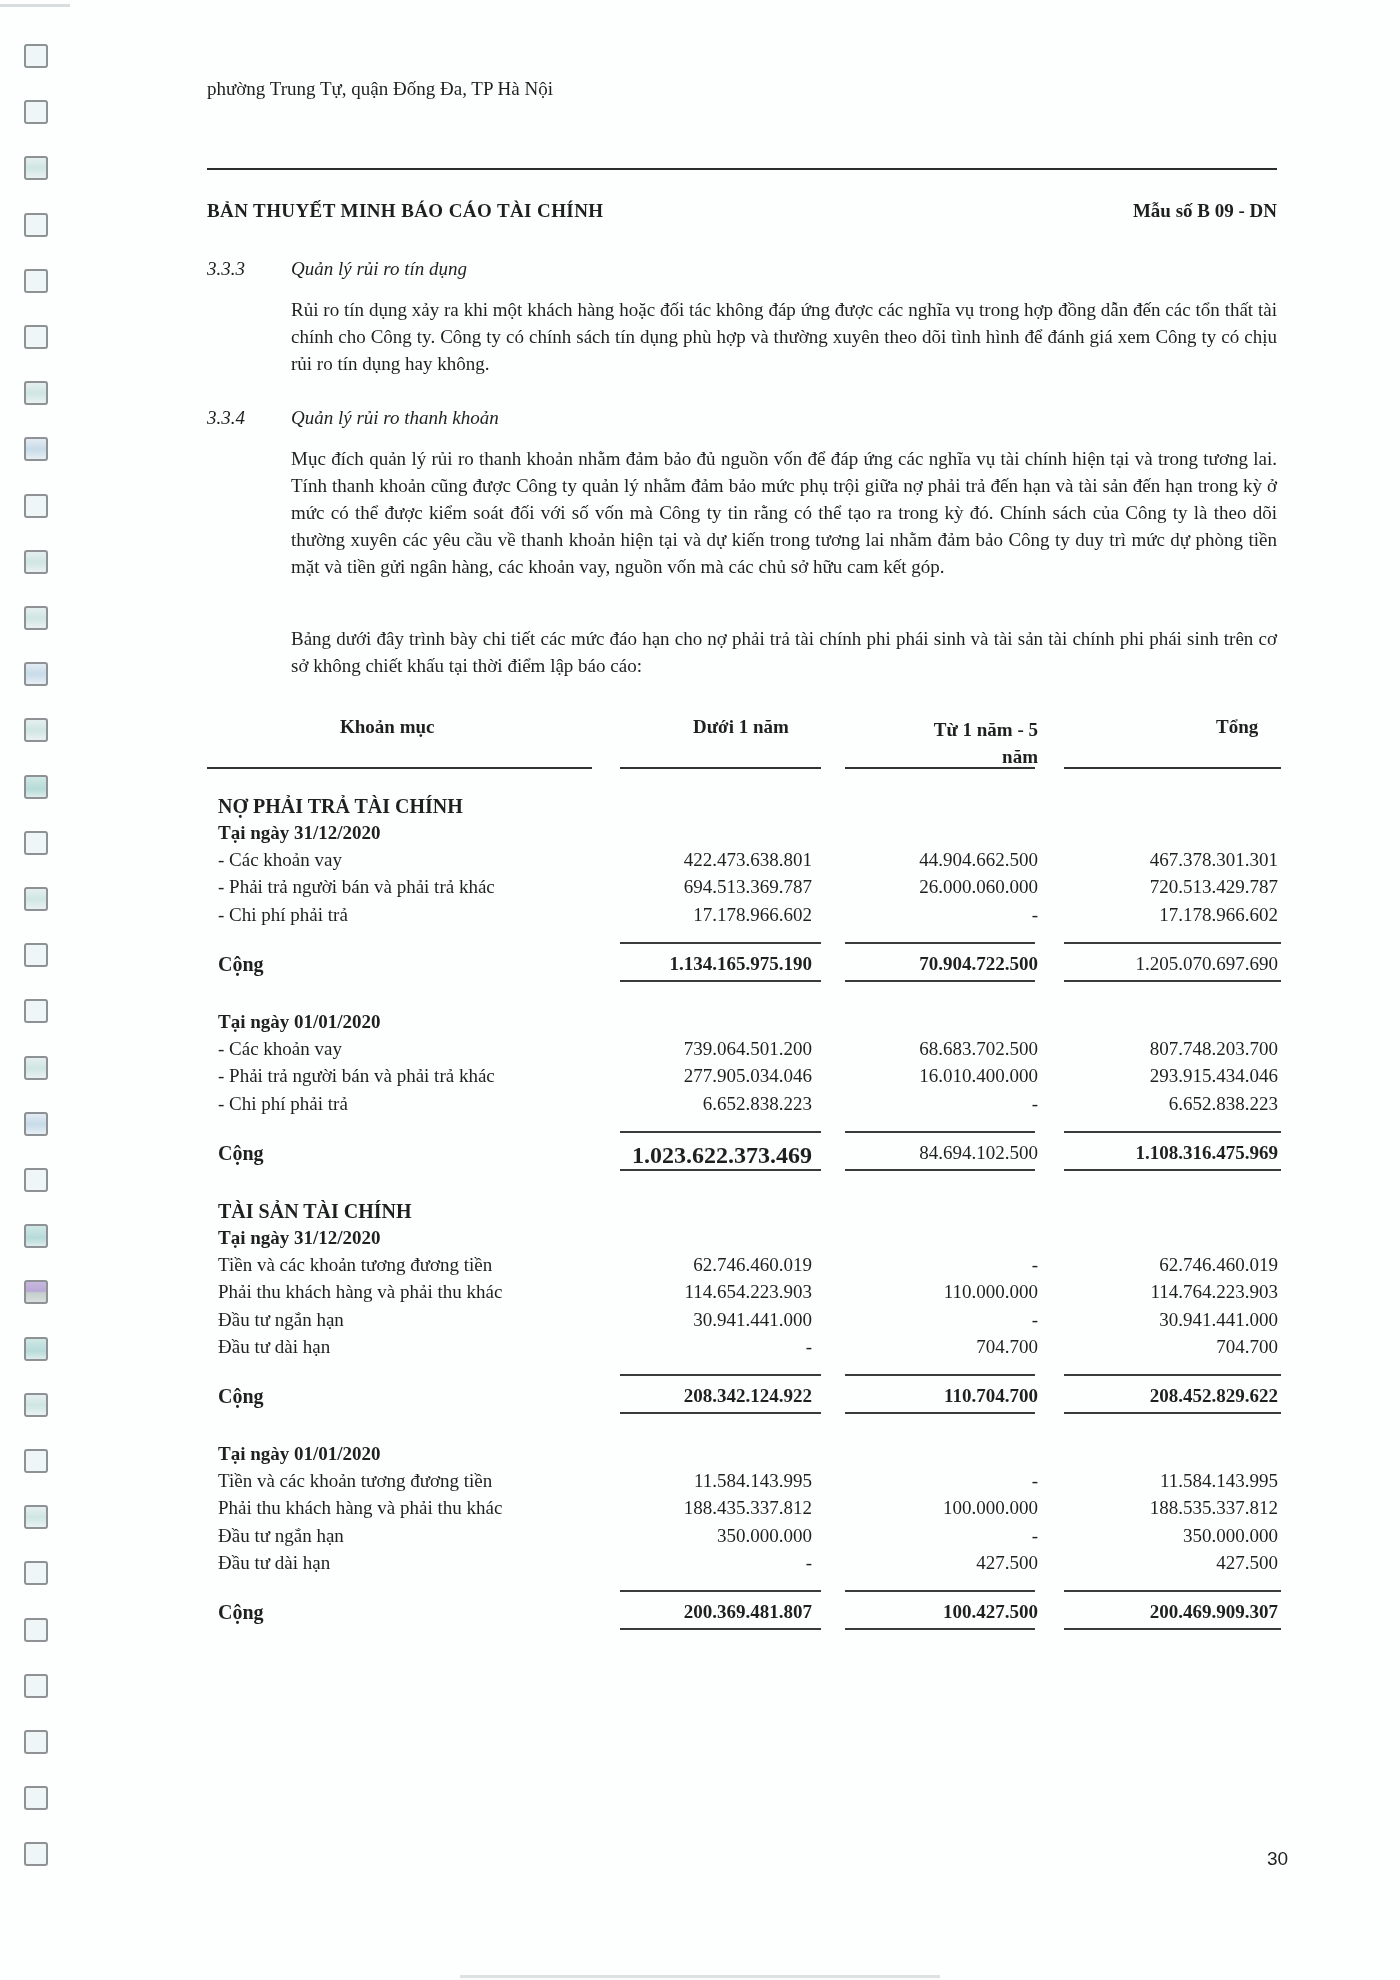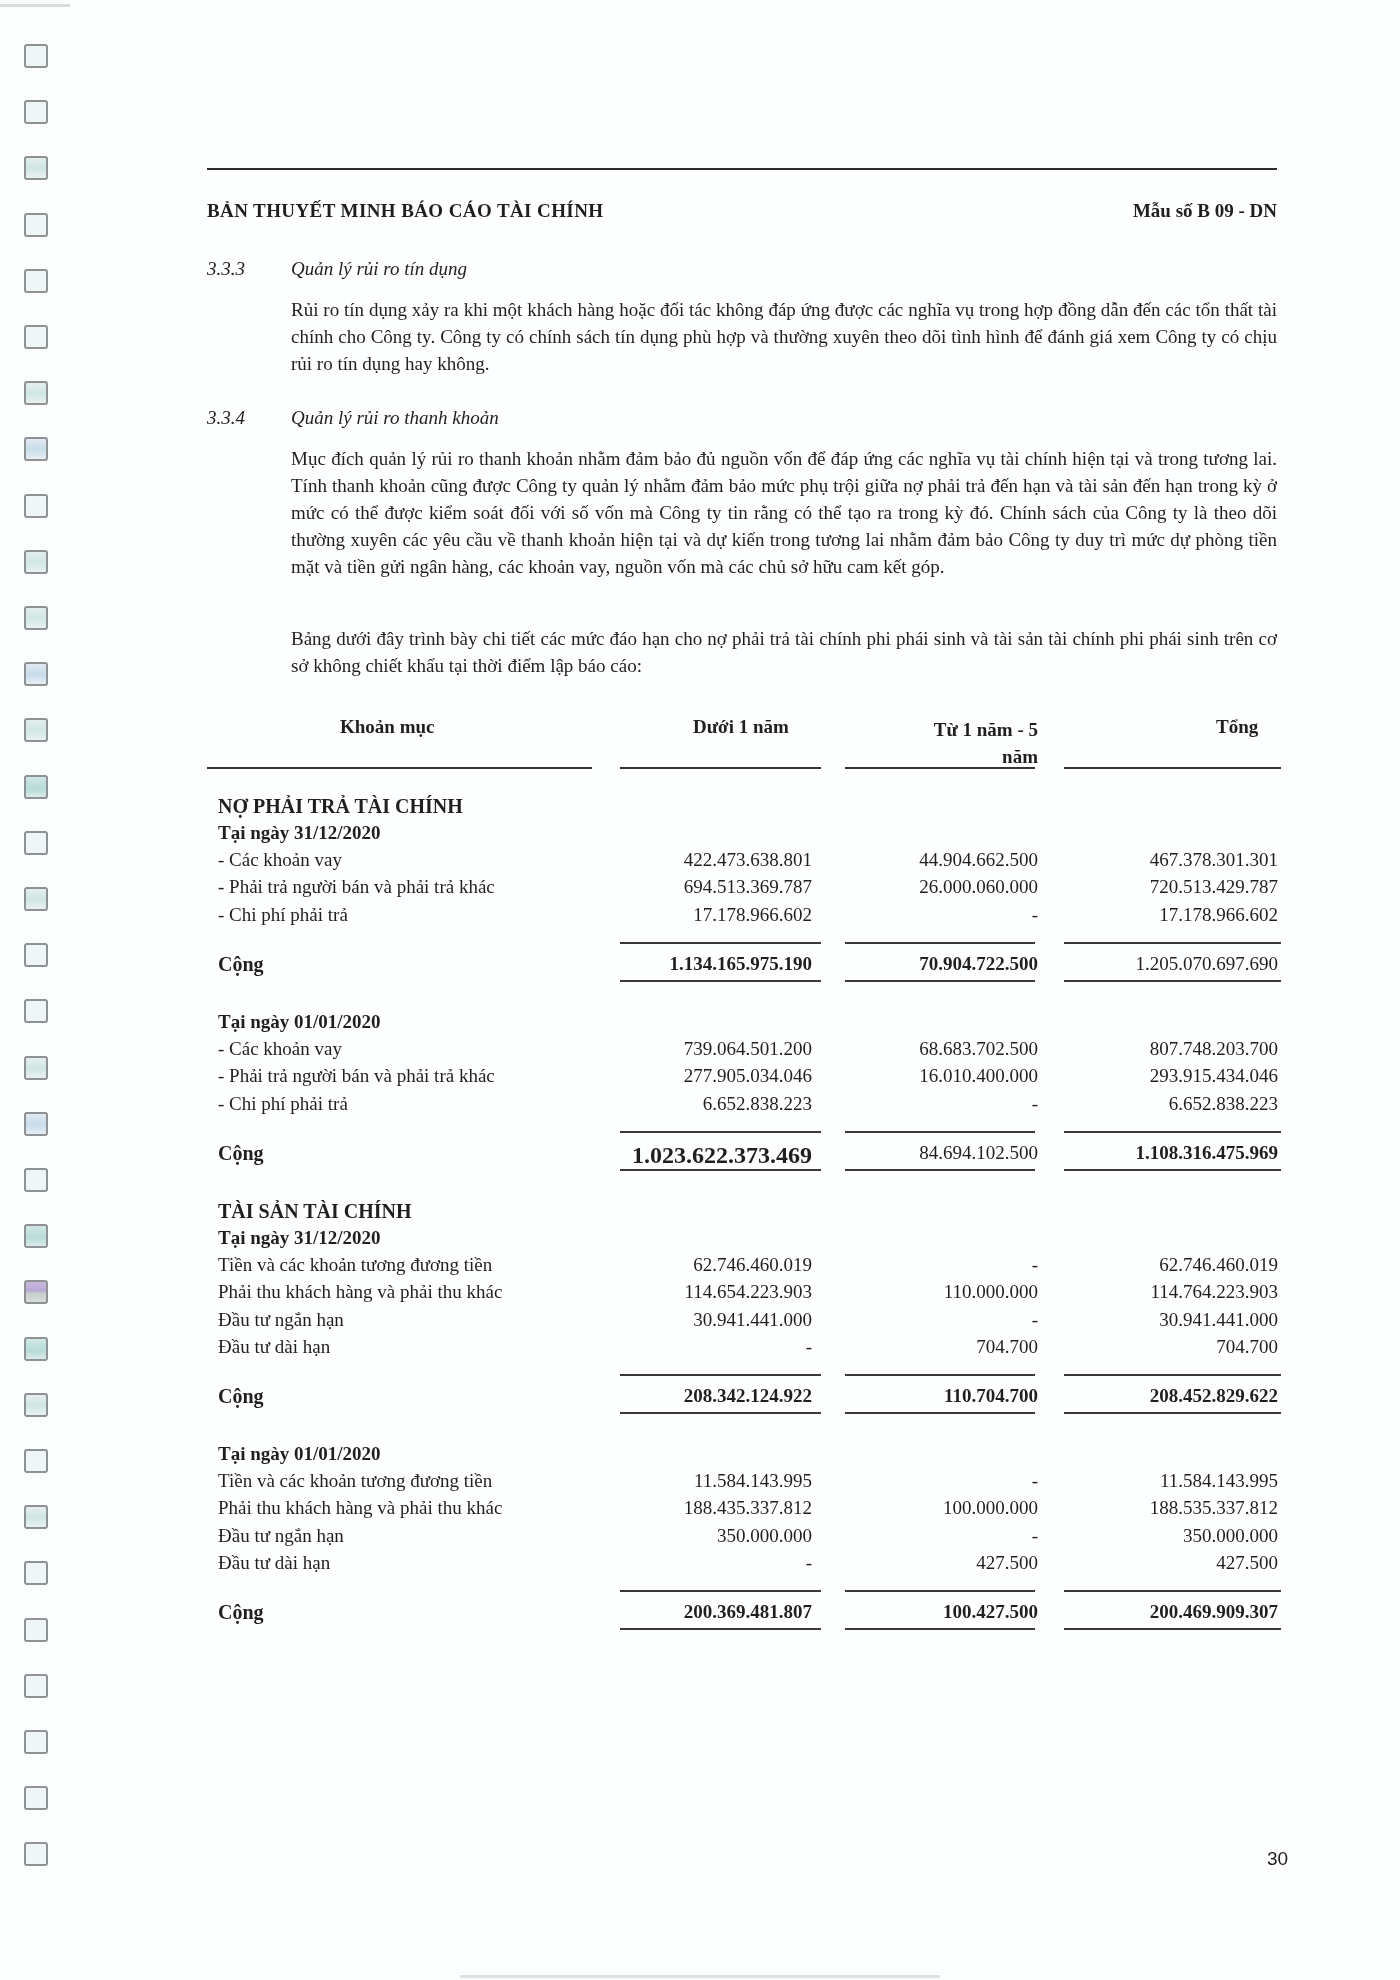--- a/index.html
+++ b/index.html
@@ -81,20 +81,21 @@
     <div class="hole tint-a" style="top: 1505.2px;"></div>
     <div class="hole" style="top: 1561.4px;"></div>
     <div class="hole" style="top: 1617.6px;"></div>
     <div class="hole" style="top: 1673.8px;"></div>
     <div class="hole" style="top: 1730px;"></div>
     <div class="hole" style="top: 1786.2px;"></div>
     <div class="hole" style="top: 1842.4px;"></div>
   </div>
 
 <div class="header">
+  <div class="addr">phường Trung Tự, quận Đống Đa, TP Hà Nội</div>
 </div>
 <div class="rule-top"></div>
 
 <div class="title-row">
   <div class="doc-title">BẢN THUYẾT MINH BÁO CÁO TÀI CHÍNH</div>
   <div class="form-no">Mẫu số B 09 - DN</div>
 </div>
 
 <div class="sec" style="top:258px;">
   <div class="sec-no">3.3.3</div>

